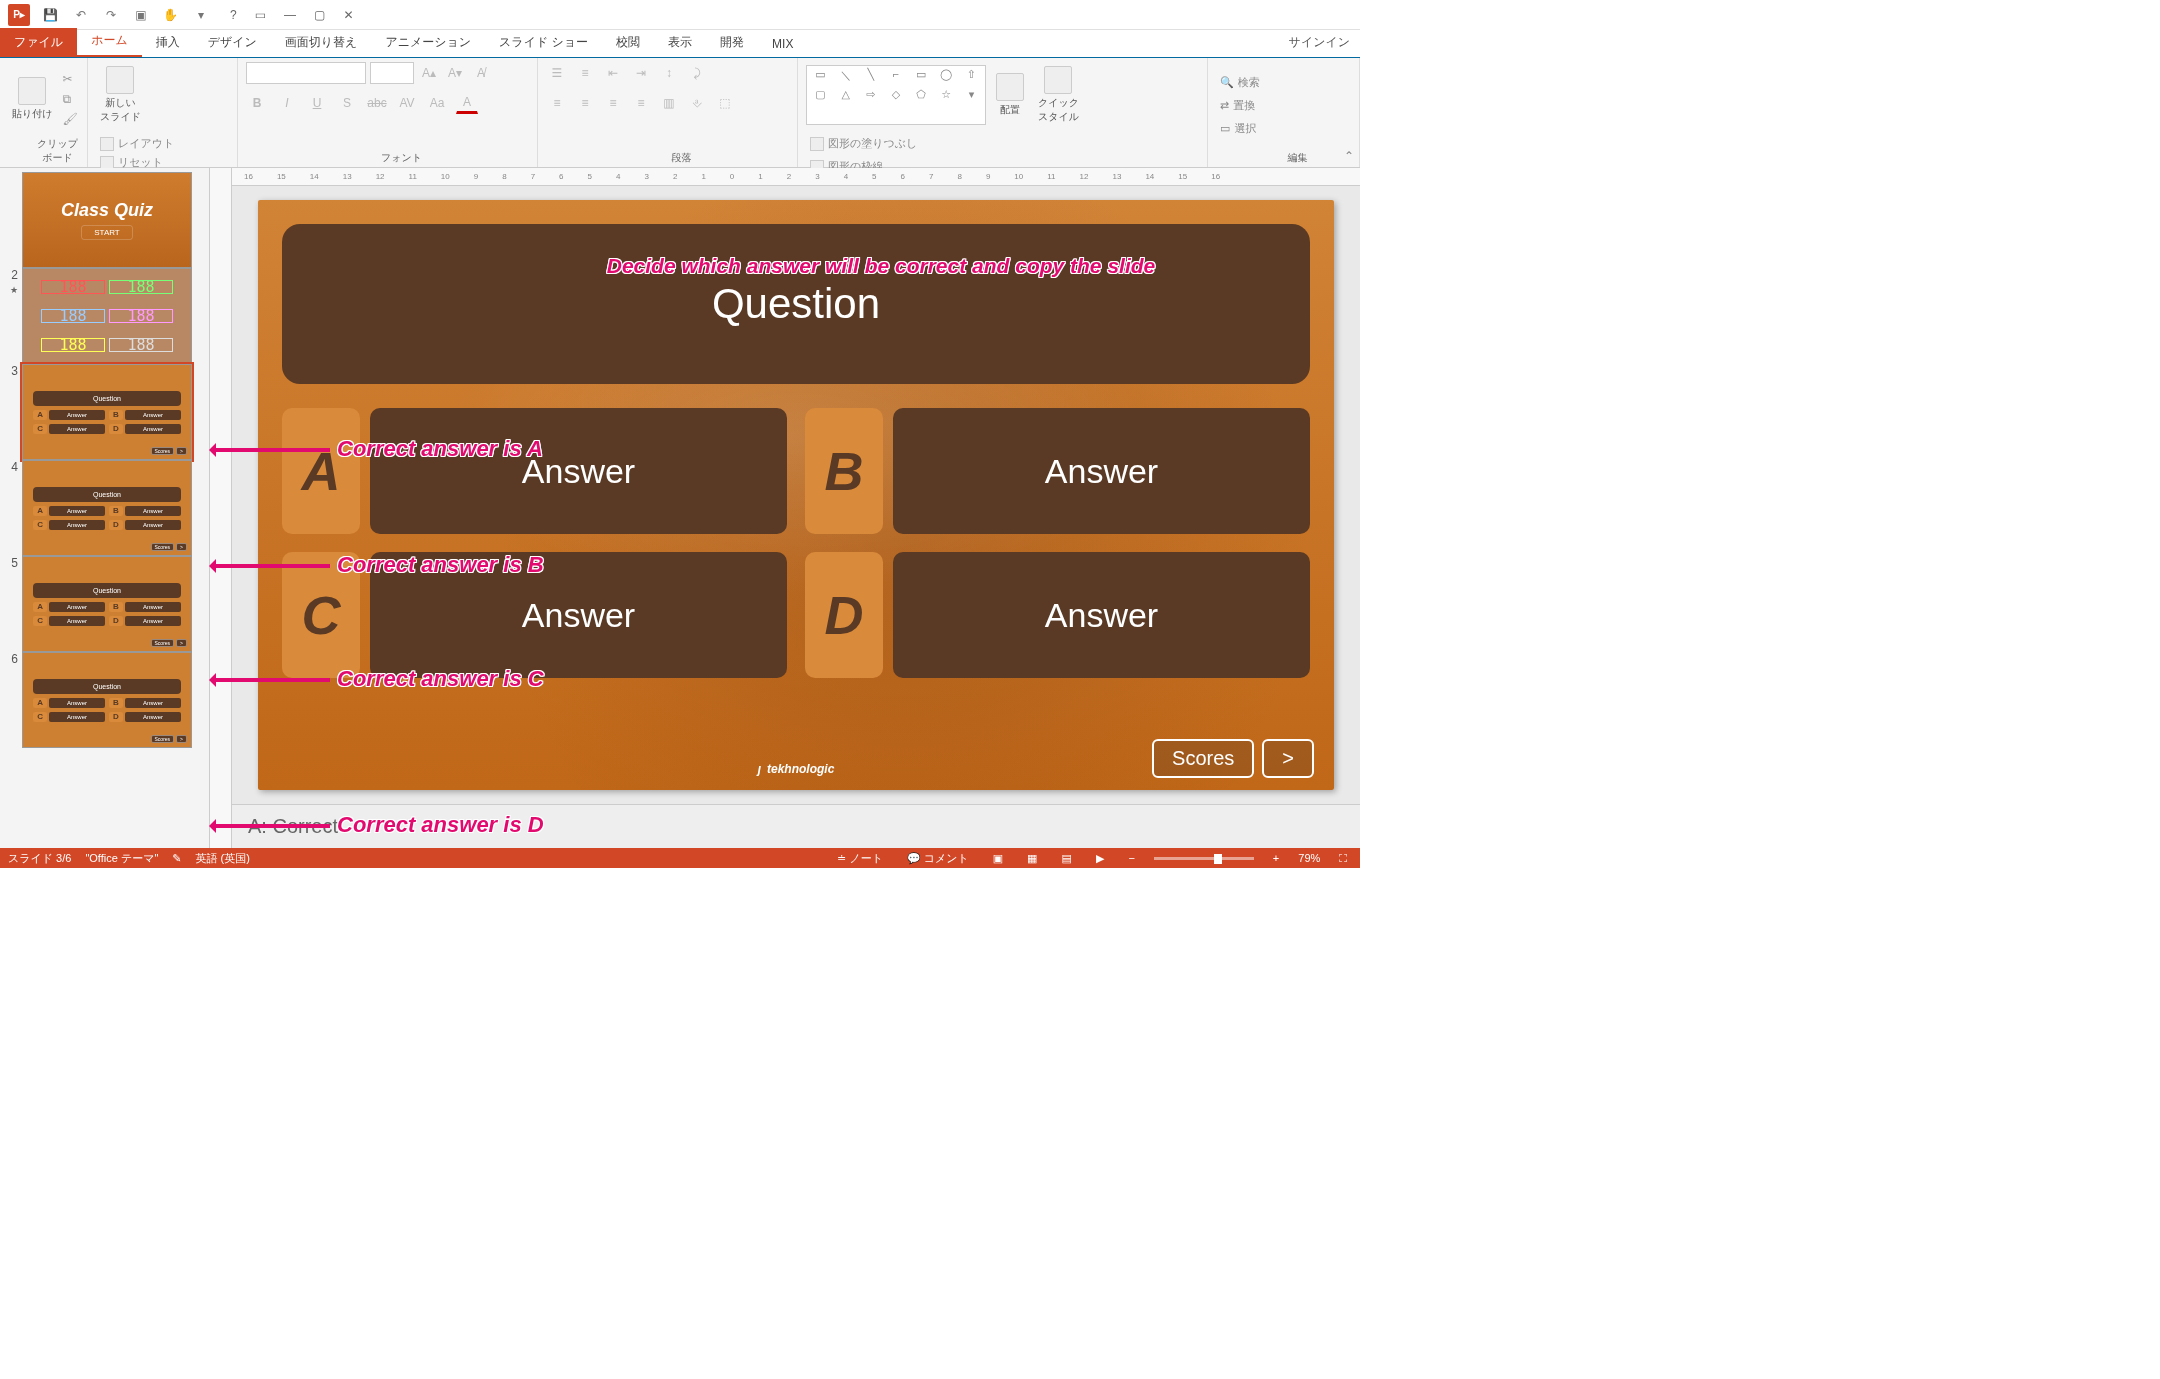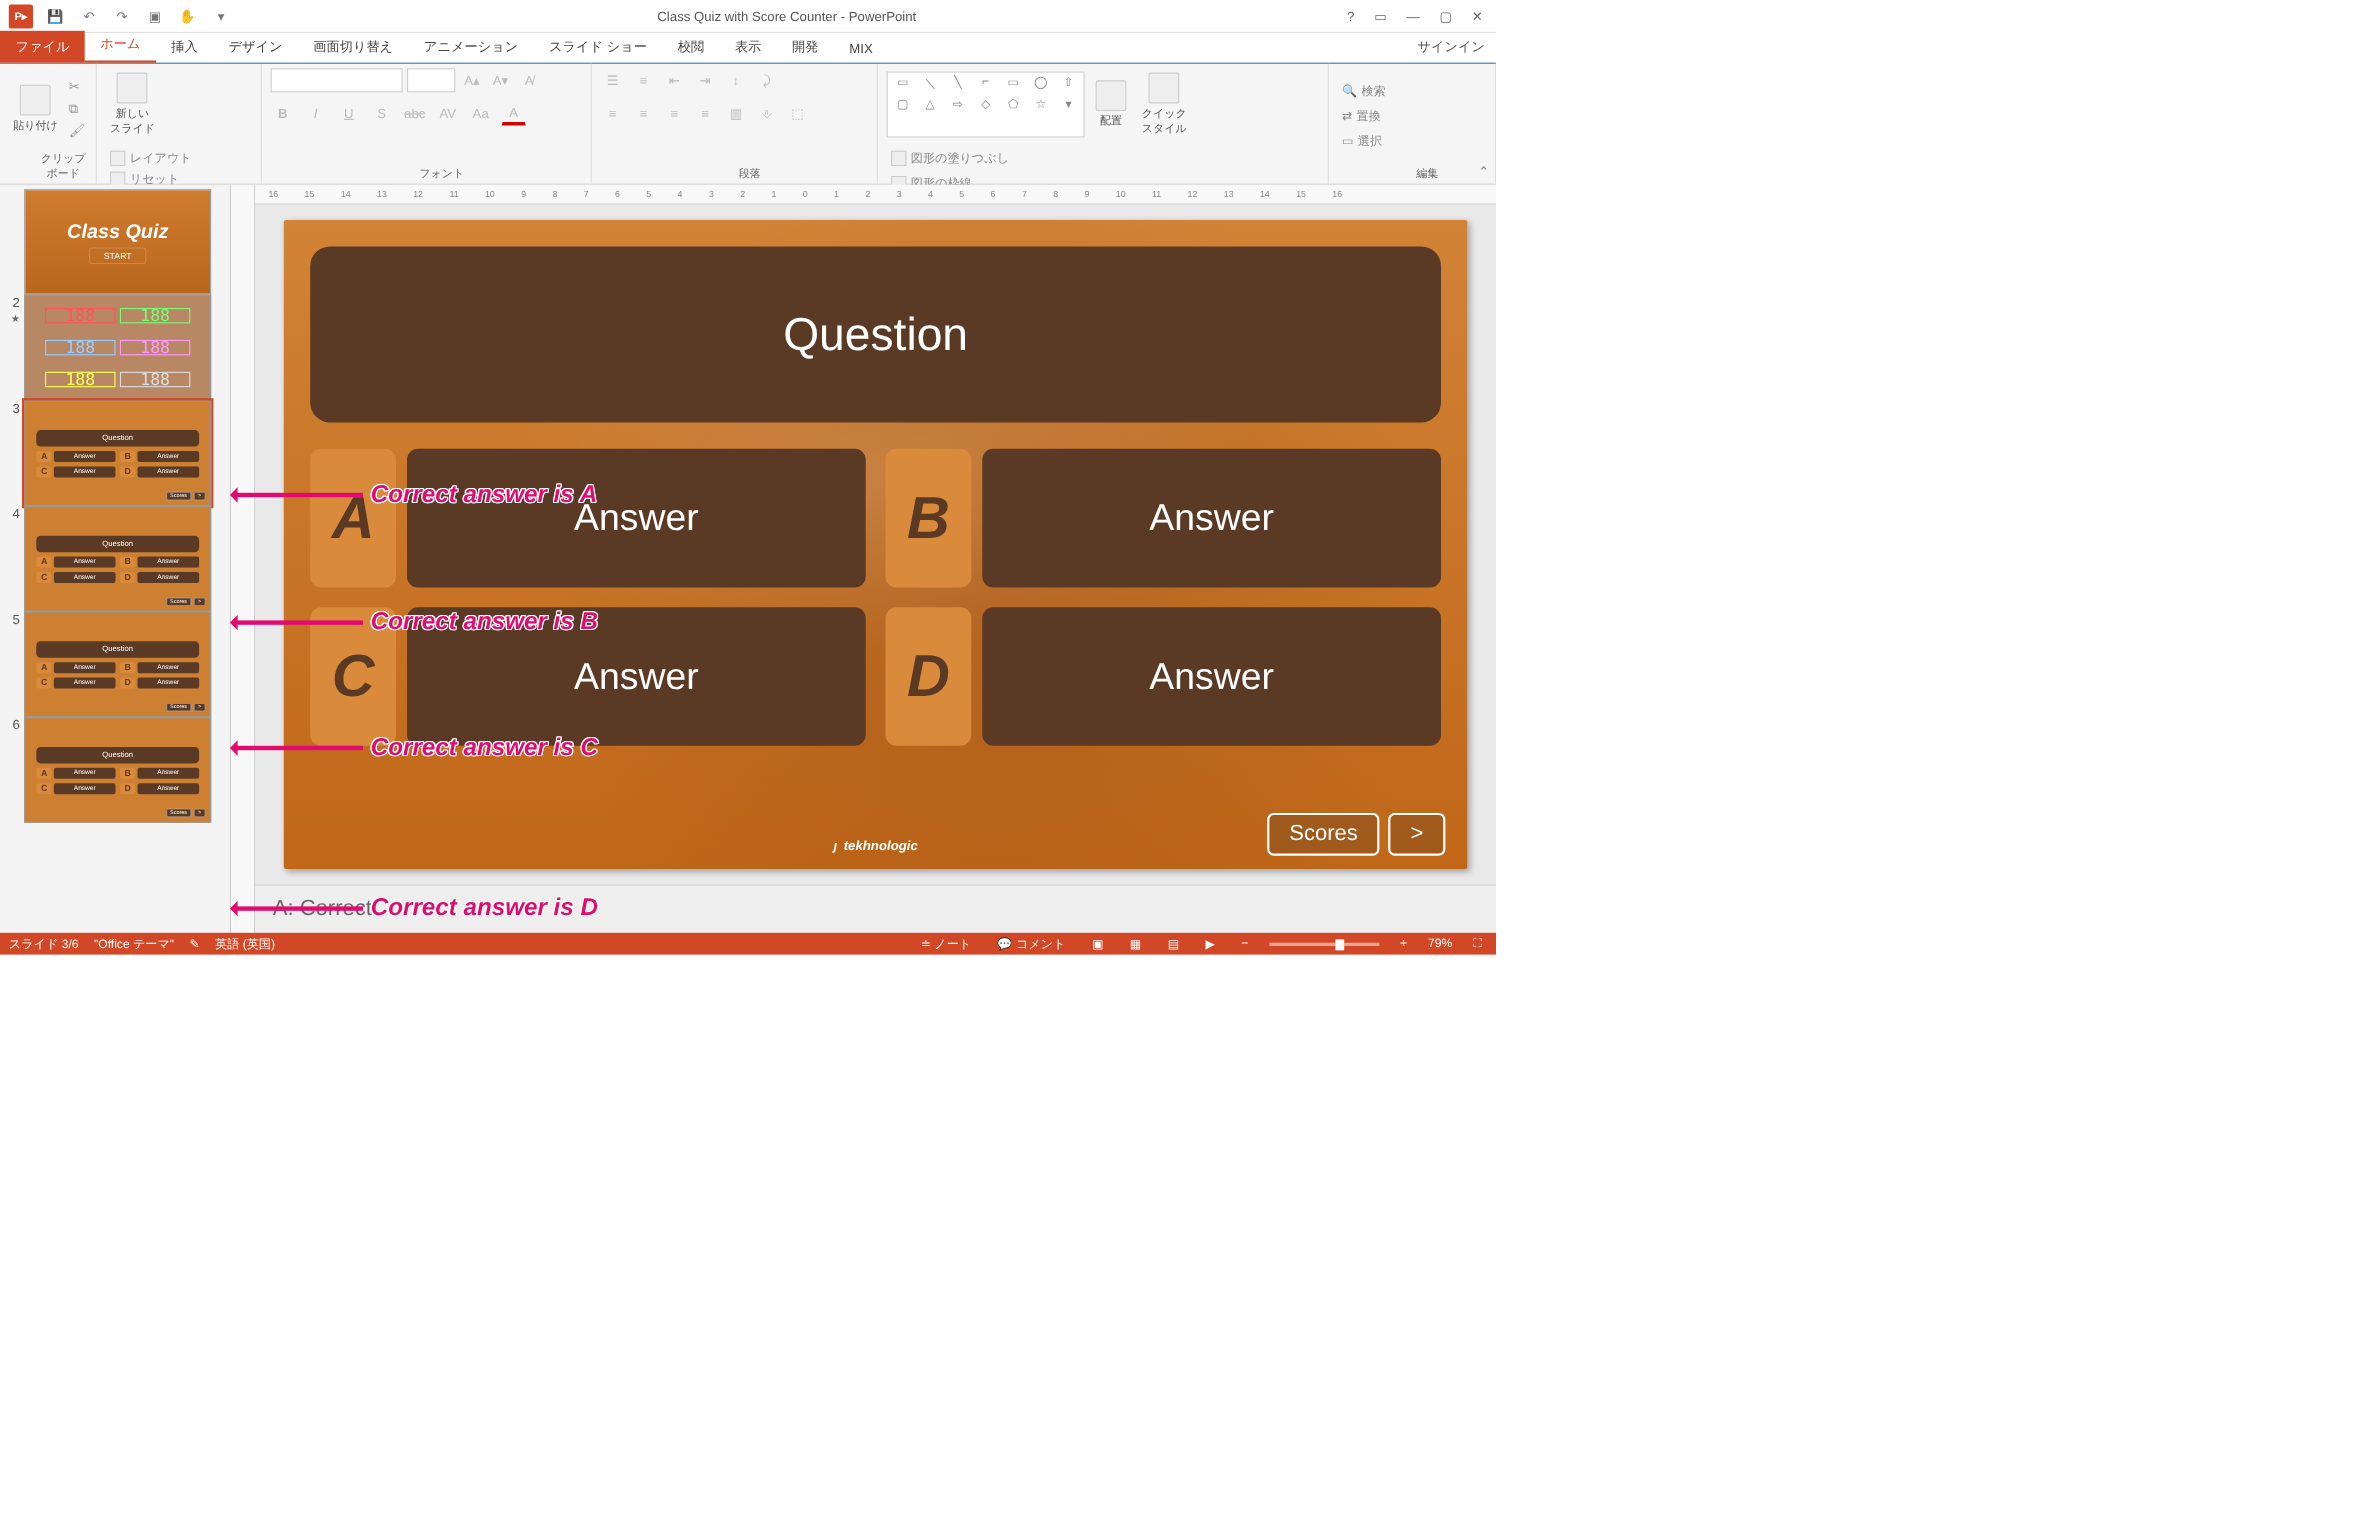--- a/index.html
+++ b/index.html
@@ -104,21 +104,20 @@
 <div class="titlebar">
   <div class="qat">
     <div class="plogo">P▸</div>
     <div class="qbtn">💾</div>
     <div class="qbtn">↶</div>
     <div class="qbtn">↷</div>
     <div class="qbtn">▣</div>
     <div class="qbtn">✋</div>
     <div class="qbtn">▾</div>
   </div>
-  <div class="title-center">Class Quiz with Score Counter - PowerPoint</div>
   <div class="winctl">
     <span>?</span>
     <span>▭</span>
     <span>—</span>
     <span>▢</span>
     <span>✕</span>
   </div>
 </div>
 
 <div class="ribbon-tabs">
@@ -496,20 +495,21 @@
         <div class="footer">
           <span style="font-style:italic;font-weight:700">ȷ</span>
           <span class="logo">tekhnologic</span>
         </div>
         <div class="ftrbtns">
           <div class="fbtn">Scores</div>
           <div class="fbtn">&gt;</div>
         </div>
       </div>
 
+      <div class="annot" style="top:68px;left:210px;right:40px;text-align:center;font-size:21px">Decide which answer will be correct and copy the slide</div>
 
       <div class="arrow" style="top:262px;left:-20px;width:118px"></div>
       <div class="annot" style="top:250px;left:105px">Correct answer is A</div>
 
       <div class="arrow" style="top:378px;left:-20px;width:118px"></div>
       <div class="annot" style="top:366px;left:105px">Correct answer is B</div>
 
       <div class="arrow" style="top:492px;left:-20px;width:118px"></div>
       <div class="annot" style="top:480px;left:105px">Correct answer is C</div>
 

